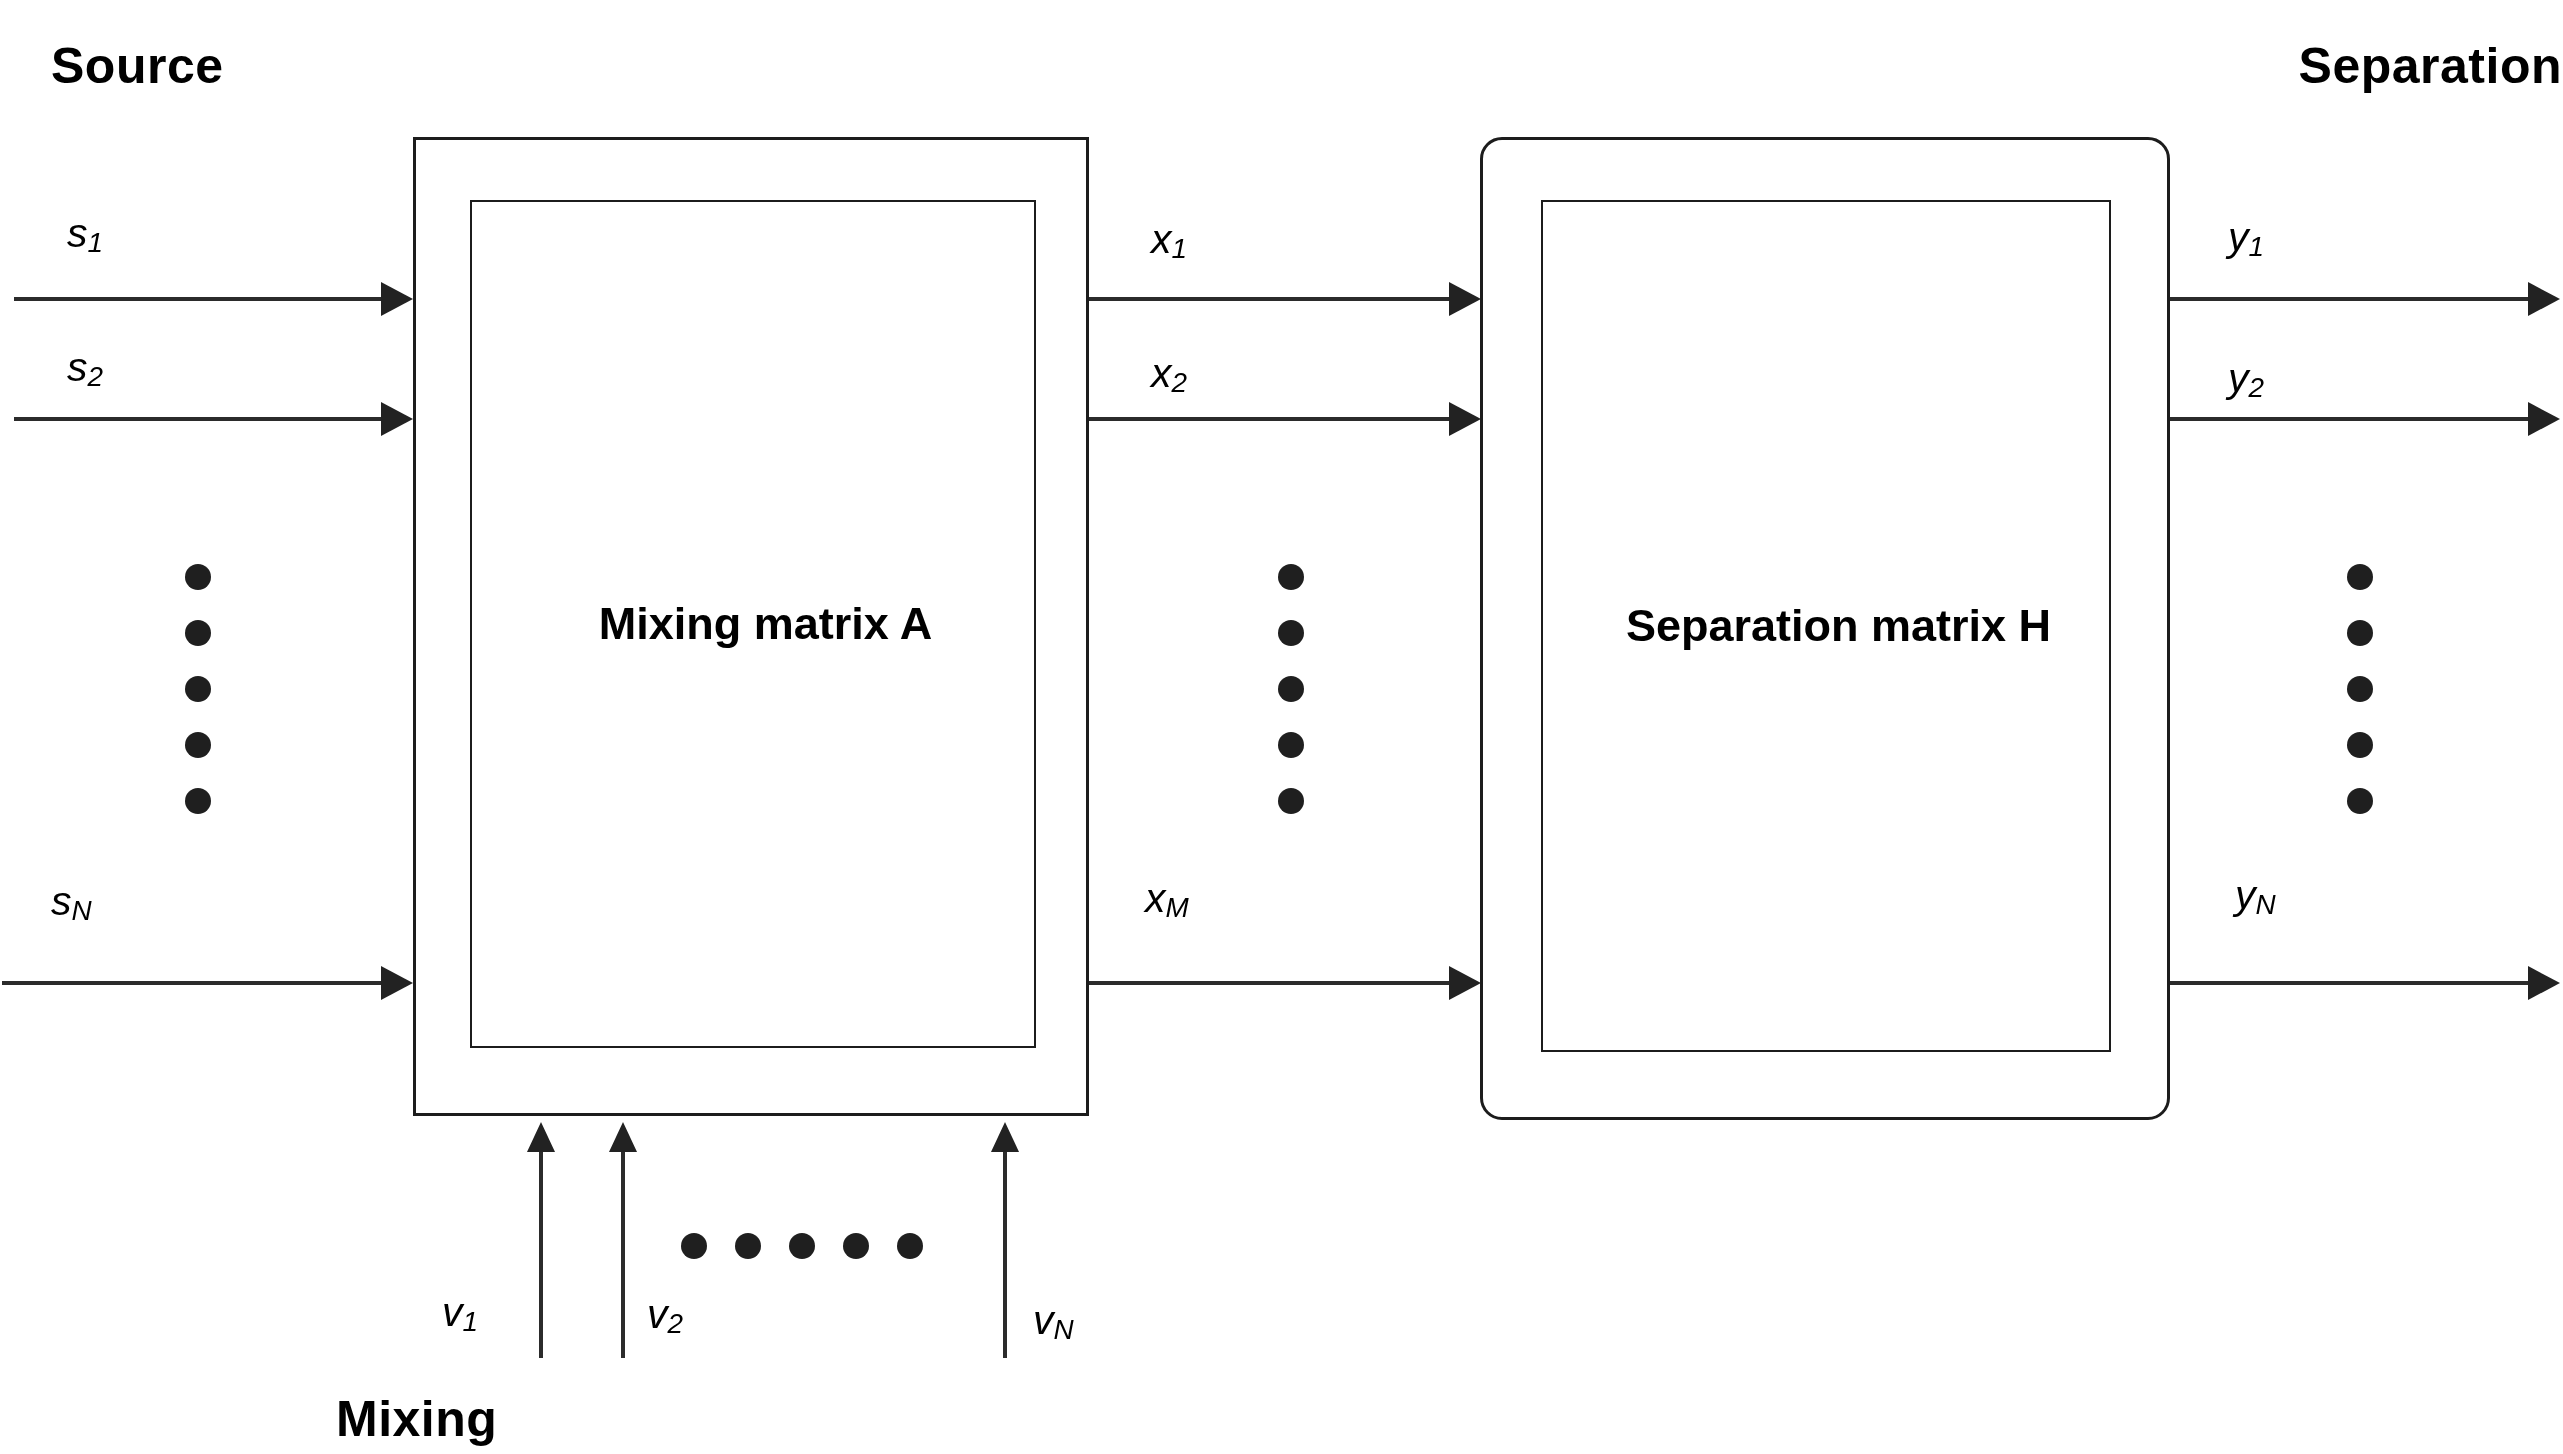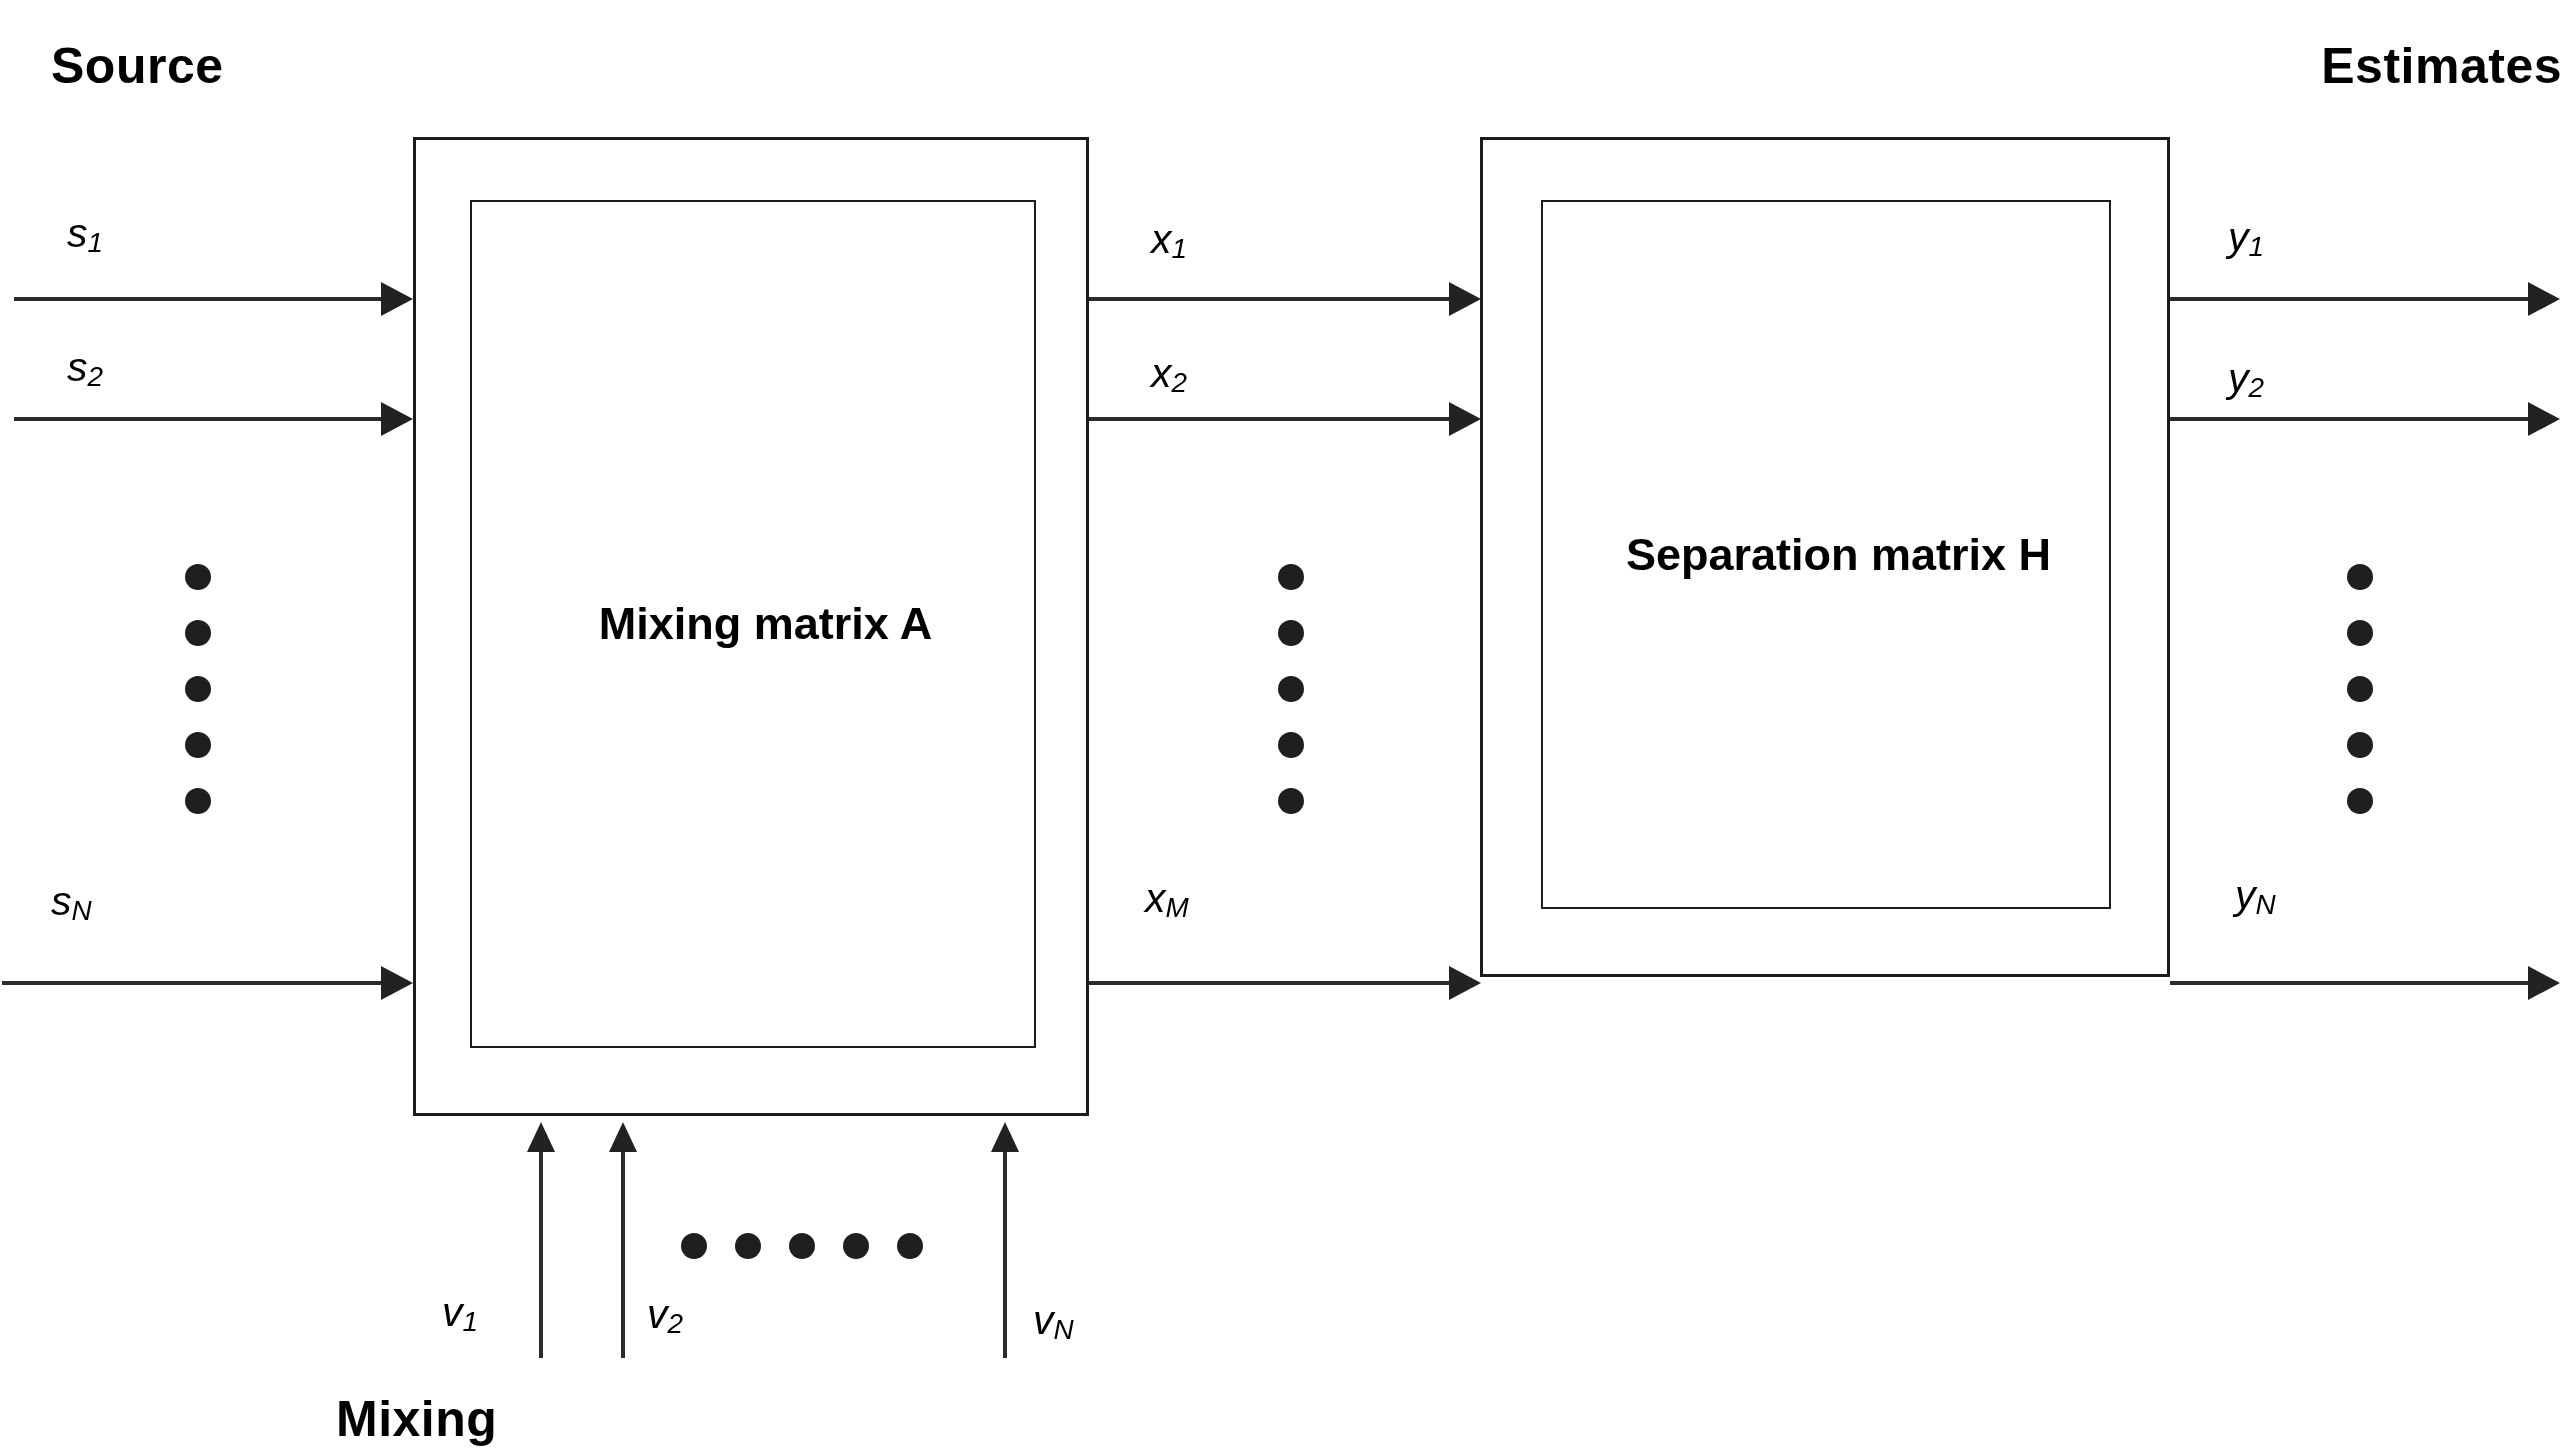--- a/index.html
+++ b/index.html
@@ -79,30 +79,30 @@
     background:#1f1f1f;
     border-radius:50%;
   }
 </style>
 </head>
 <body>
 
 <div class="canvas">
 
   <div class="hdr" style="left:51px; top:20.5px;">Source</div>
-  <div class="hdr" style="left:2295px; top:20.5px; width:267px; text-align:right;">Estimates</div>
+  <div class="hdr" style="left:2295px; top:20.5px; width:267px; text-align:right;">Separation</div>
   <div class="hdr" style="left:336px; top:1374px;">Mixing</div>
 
   <div class="outer-box" style="left:413px; top:121px; width:676px; height:979px;">
     <div class="inner-box" style="left:54px; top:60px; right:50px; bottom:65px;">
       <span class="box-label">Mixing matrix A</span>
     </div>
   </div>
 
-  <div class="outer-box" style="left:1480px; top:121px; width:690px; height:840px;">
+  <div class="outer-box" style="left:1480px; top:121px; width:690px; height:983px;border-radius:22px;">
     <div class="inner-box" style="left:58px; top:60px; right:56px; bottom:65px;">
       <span class="box-label">Separation matrix H</span>
     </div>
   </div>
 
   <div class="harrow" style="left:14px; top:281px; width:368px;">
       <div class="head"></div>
     </div>
   <div class="harrow" style="left:14px; top:401px; width:368px;">
       <div class="head"></div>

